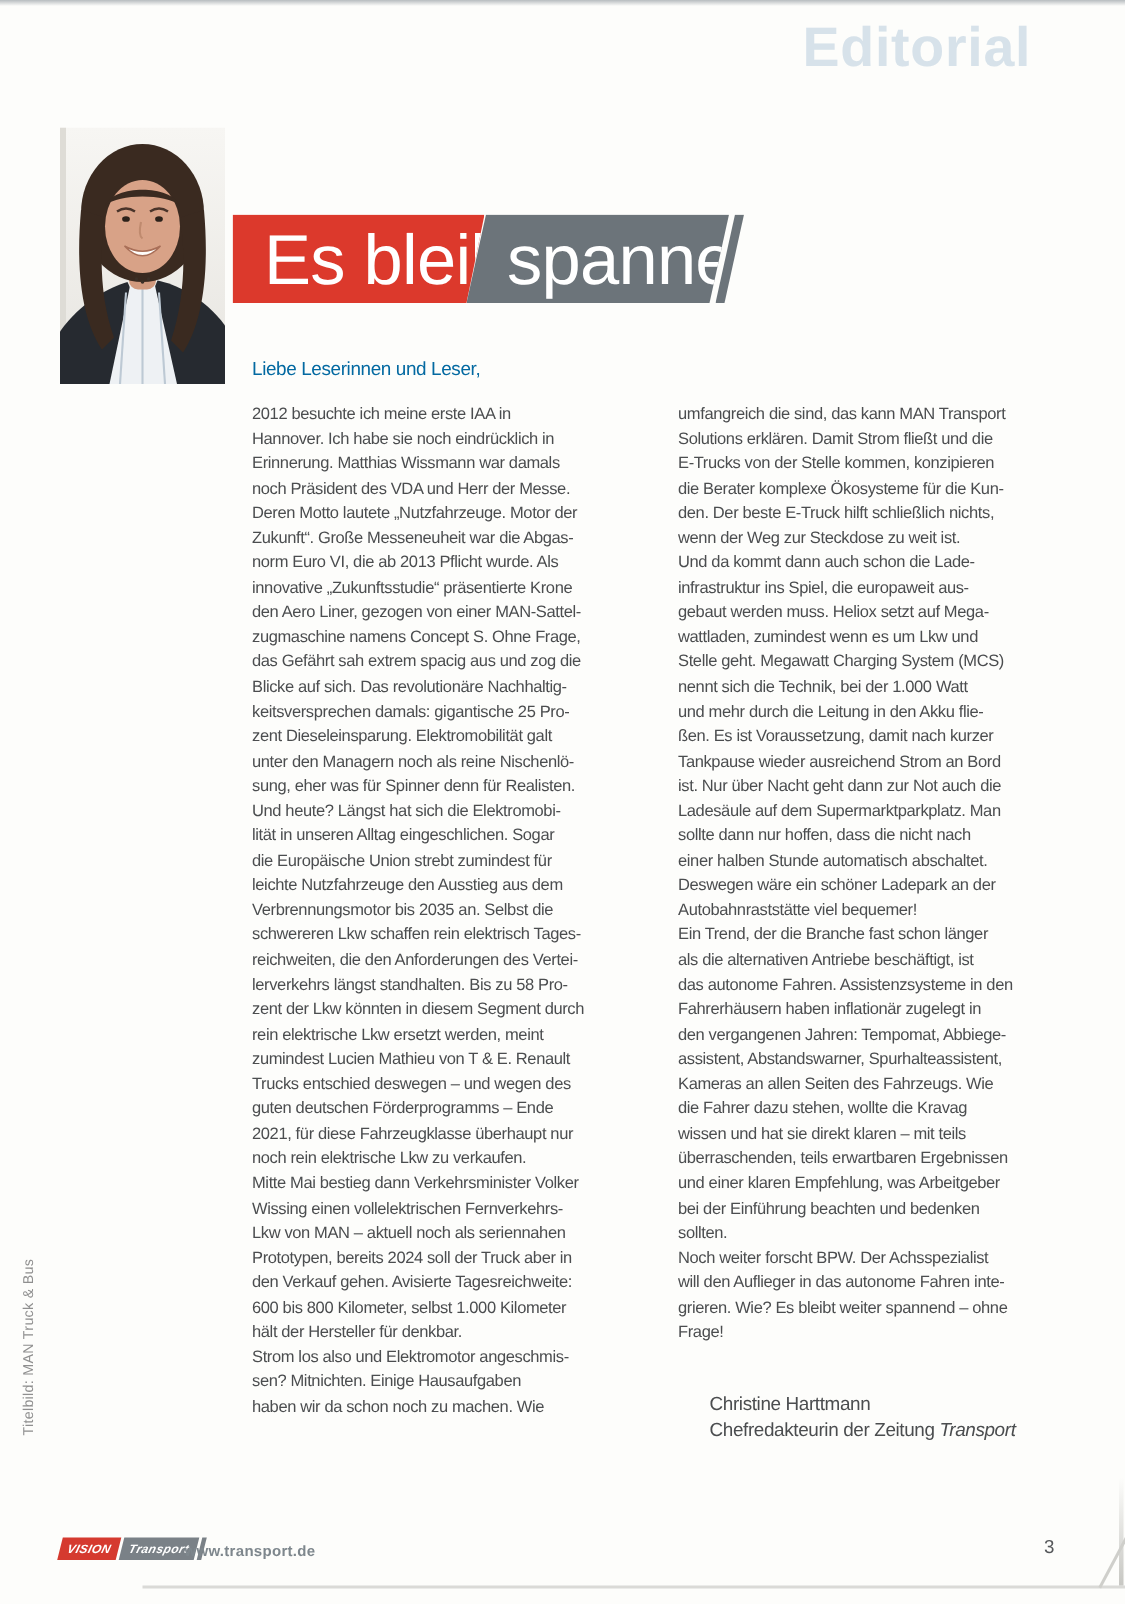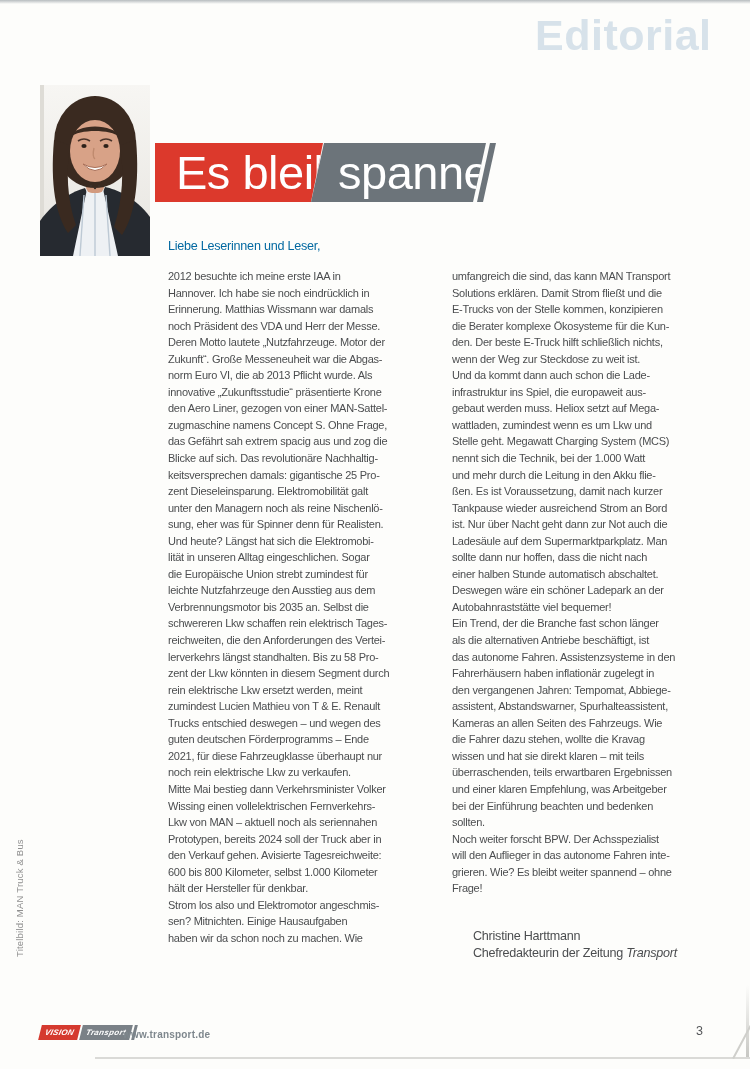--- a/index.html
+++ b/index.html
@@ -9,21 +9,21 @@
   }
   .scan-top { position:absolute; top:0; left:0; width:750px; height:4px;
     background:linear-gradient(to bottom,#b7bcbf,rgba(255,255,255,0)); }
   .scan-bottom { position:absolute; top:1057px; left:95px; width:655px; height:2px; background:#dadad7; }
   .scan-right { position:absolute; top:985px; right:1px; width:3px; height:72px;
     background:linear-gradient(to bottom,rgba(205,205,202,0),#c7c7c3); }
   .scan-corner { position:absolute; right:6px; bottom:8px; width:2px; height:42px;
     background:#cfcfcb; transform:rotate(28deg); }
 
   .editorial {
-    position:absolute; left:535px; top:12px; font-size:43px; font-weight:bold;
+    position:absolute; left:535px; top:12px; font-size:37px; font-weight:bold;
     letter-spacing:0.5px; line-height:1.1;
   }
 
   .photo { position:absolute; left:40px; top:85px; width:110px; height:171px; }
   .photo svg { display:block; }
 
   .banner-red {
     position:absolute; left:155px; top:143px; width:168px; height:59px;
     clip-path:polygon(0 0,100% 0,calc(100% - 12px) 100%,0 100%);
   }

